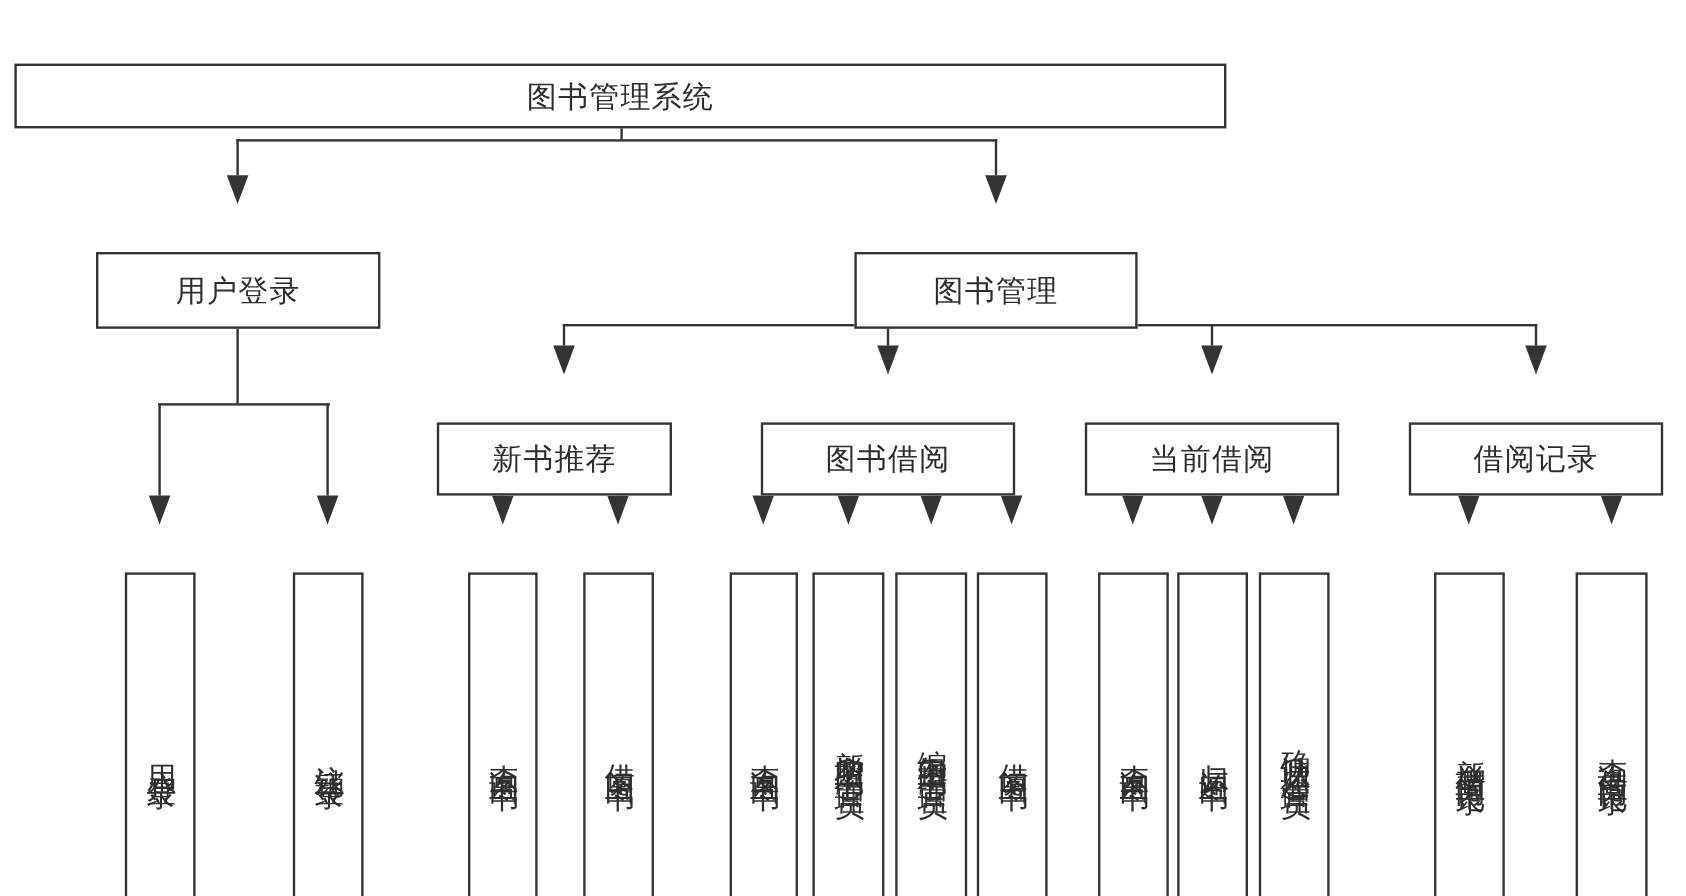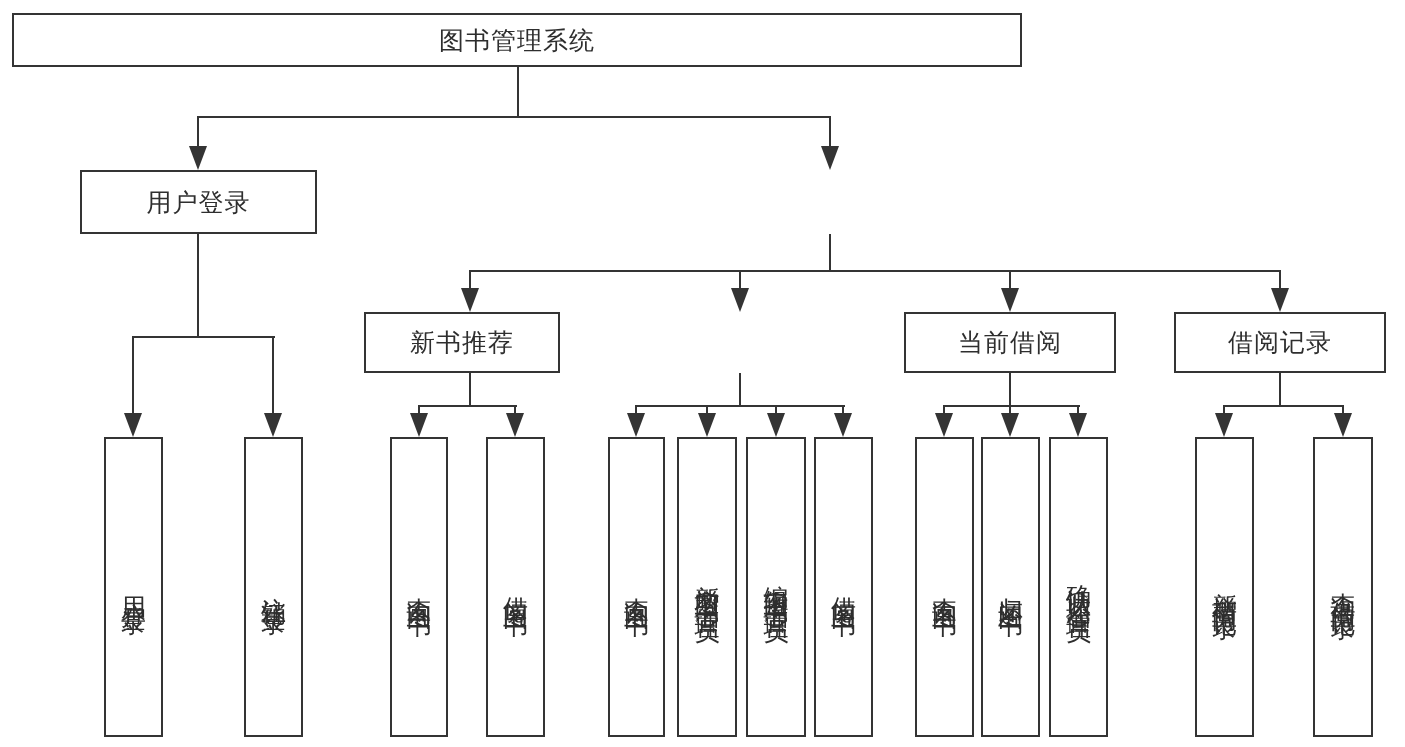--- a/index.html
+++ b/index.html
@@ -13,20 +13,21 @@
   }
   .box {
     position: absolute;
     box-sizing: border-box;
     border: 2px solid #343434;
     background: #ffffff;
     display: flex;
     align-items: center;
     justify-content: center;
     color: #2e2e2e;
+    margin-top: 40px;
   }
   .hbox .lbl {
     font-size: 25px;
     letter-spacing: 1px;
     white-space: nowrap;
   }
   .vbox .vlbl {
     writing-mode: vertical-rl;
     text-orientation: mixed;
     font-size: 25px;
@@ -116,23 +117,29 @@
   <div class="ah" style="left:1215px;top:413px"></div>
   <div class="ah" style="left:1334px;top:413px"></div>
 
   <div class="box hbox" style="left:12px;top:13px;width:1010px;height:54px">
     <span class="lbl">图书管理系统</span>
   </div>
 
   <div class="box hbox" style="left:80px;top:170px;width:237px;height:64px">
     <span class="lbl">用户登录</span>
   </div>
+  <div class="box hbox" style="left:712px;top:170px;width:236px;height:64px">
+    <span class="lbl">图书管理</span>
+  </div>
 
   <div class="box hbox" style="left:364px;top:312px;width:196px;height:61px">
     <span class="lbl">新书推荐</span>
+  </div>
+  <div class="box hbox" style="left:634px;top:312px;width:212px;height:61px">
+    <span class="lbl">图书借阅</span>
   </div>
   <div class="box hbox" style="left:1174px;top:312px;width:212px;height:61px">
     <span class="lbl">借阅记录</span>
   </div>
   <div class="box hbox" style="left:904px;top:312px;width:212px;height:61px">
     <span class="lbl">当前借阅</span>
   </div>
 
   <div class="box vbox" style="left:104px;top:437px;width:59px;height:300px">
     <span class="vlbl">用户登录</span>

